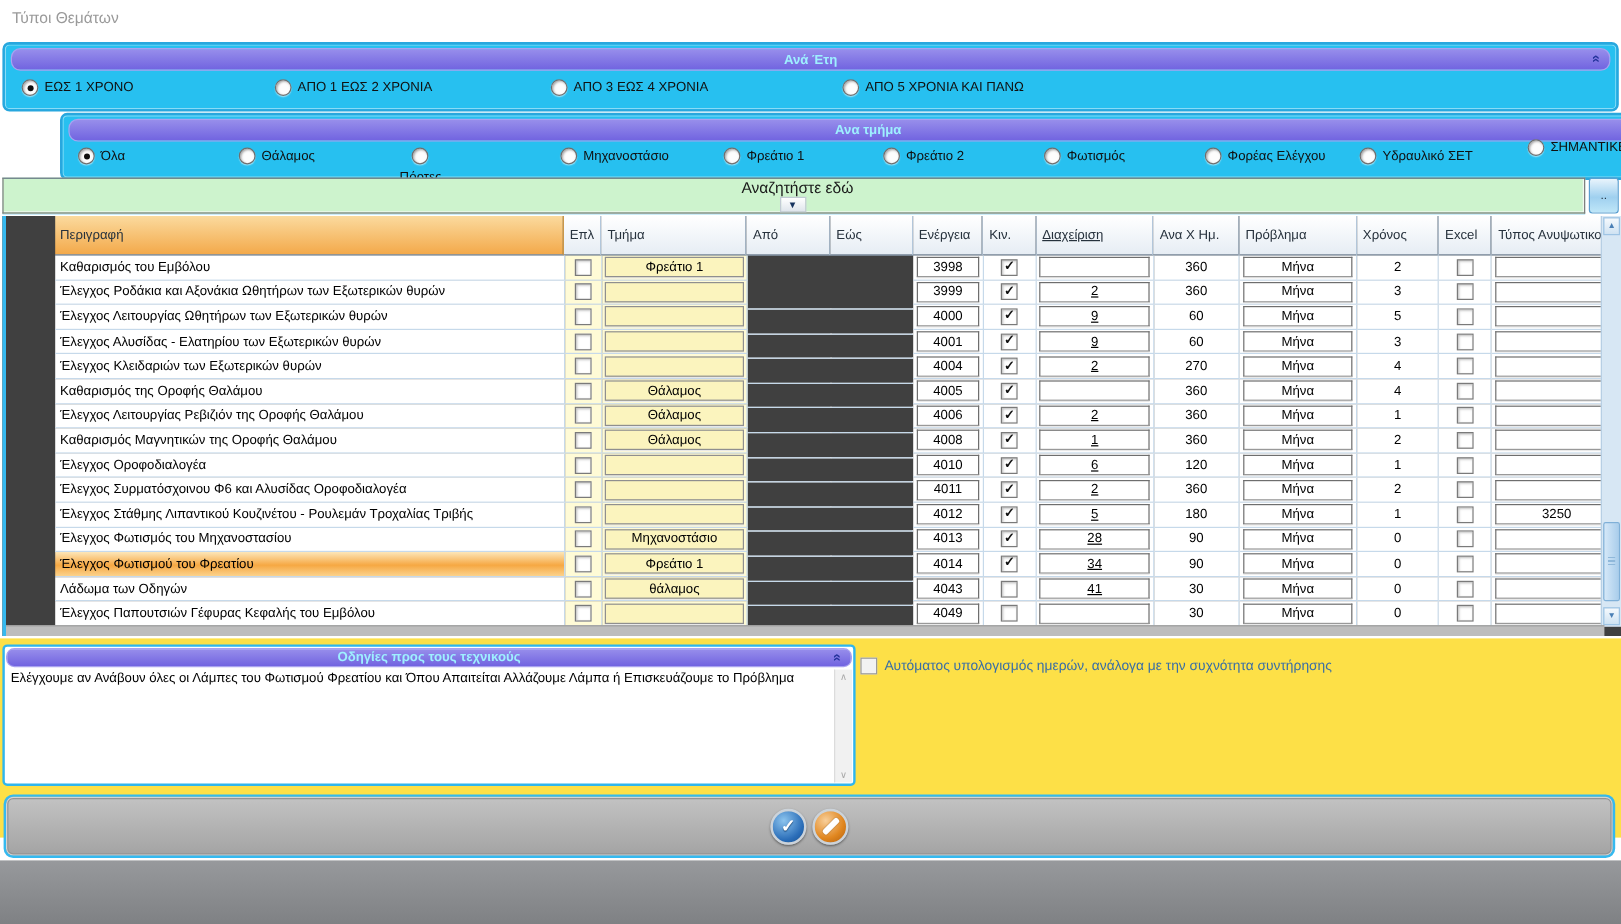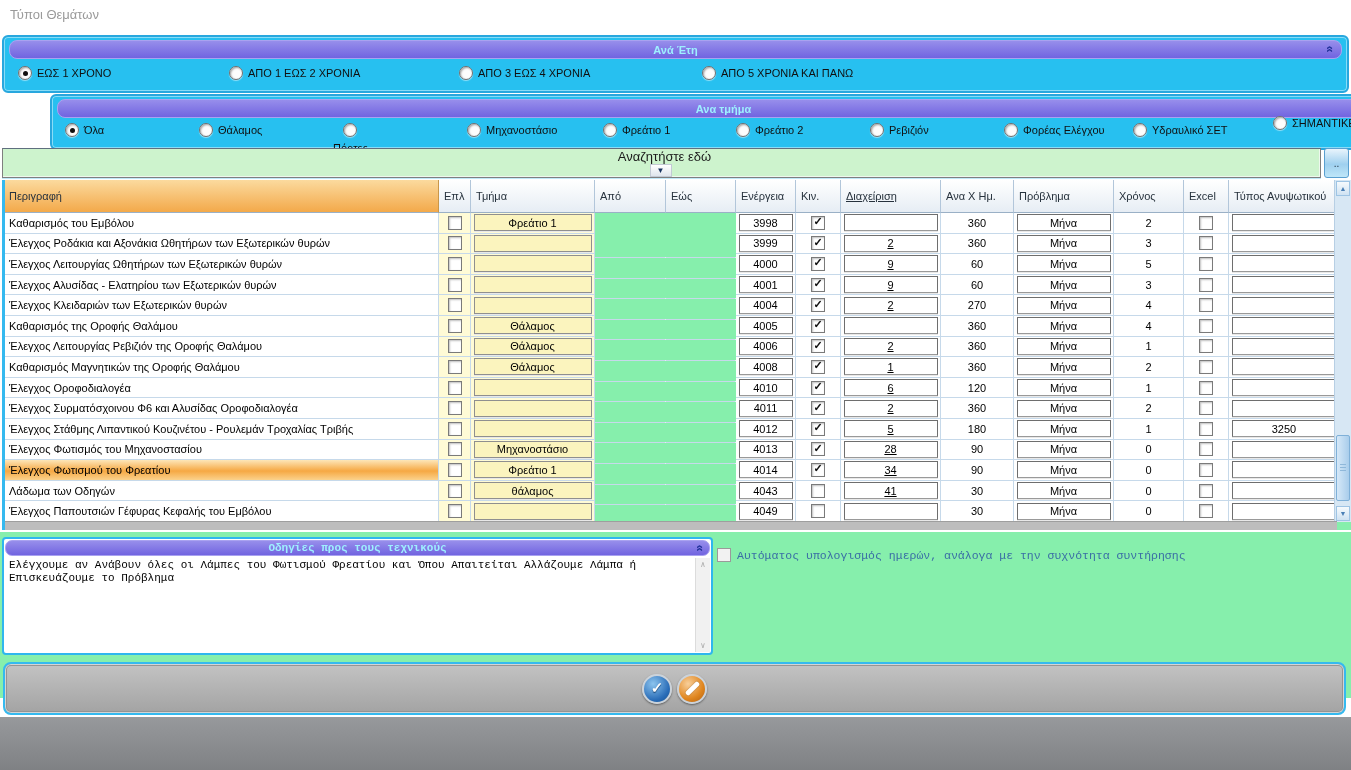--- a/index.html
+++ b/index.html
@@ -22,21 +22,21 @@
   
   .search-row{position:absolute;left:2px;top:148px;width:1347px;height:30px;display:flex;align-items:stretch;}
   .combo{width:1319px;background:#cdf3cd;border:1px solid #7f7f7f;border-top-color:#5f6f7f;box-shadow:0 1px 0 #bfe8f8, inset -1px -1px 0 #eef8ee;display:flex;align-items:center;box-sizing:border-box;flex-direction:column;}
   .combo-text{flex:1;font-size:13px;color:#1a1a1a;padding-left:6px;}
   .combo-btn{width:20px;height:24px;margin-right:2px;background:linear-gradient(#ffffff,#dfe5ec);border:1px solid #c2cad4;display:flex;align-items:center;justify-content:center;cursor:pointer;}
   .combo-arrow{color:#17335f;font-size:8px;line-height:8px;}
   .combo-arrow::after{content:"\25BC";}
   .dots-btn{width:25px;margin-left:3px;background:linear-gradient(#e9f4fc,#9fd0ef 55%,#bfe6f8);border:1px solid #5a9fd0;border-radius:3px;font-size:10px;color:#234;cursor:pointer;font-family:inherit;}
 
   
-  .grid{position:absolute;left:2px;top:180px;width:1349px;height:350px;background:#86efac;border-left:3px solid #35b9ef;box-sizing:border-box;}
+  .grid{position:absolute;left:2px;top:180px;width:1349px;height:350px;background:#404040;border-left:3px solid #35b9ef;box-sizing:border-box;padding-left:41px;}
   .grid-header{display:flex;height:33px;}
   .hcell{box-sizing:border-box;border-right:1px solid #b2c6da;border-bottom:1px solid #9ab0c6;background:linear-gradient(#ffffff,#e6edf4);display:flex;align-items:center;padding:0 5px;font-size:11px;color:#27323d;cursor:pointer;}
   .hcell.hc-desc{background:linear-gradient(#fbda9e,#f3a94a);border-right:1px solid #c9974a;}
   .grow{display:flex;height:20.6px;}
   .cell{box-sizing:border-box;border-right:1px solid #c6d9ea;border-bottom:1px solid #c6d9ea;display:flex;align-items:center;justify-content:center;font-size:11px;color:#000;background:#fff;overflow:hidden;}
   .c-desc{width:434px;justify-content:flex-start;padding-left:4px;white-space:nowrap;cursor:default;}
   .c-epl{width:32px;}  .c-tmima{width:124px;}
   .c-apo{width:71px;}  .c-eos{width:70px;}
   .c-ener{width:60px;} .c-kin{width:45px;}
   .c-diax{width:100px;text-decoration:underline;}.c-anax{width:73px;}
@@ -54,21 +54,21 @@
   
   .vscroll{position:absolute;right:0;top:0;width:17px;height:342px;background:#d7e7f4;border-left:1px solid #b7cfe4;box-sizing:border-box;}
   .sbtn{position:absolute;left:1px;right:1px;height:15px;background:linear-gradient(#f6fafd,#cfe2f2);border:1px solid #9ec4e4;box-sizing:border-box;display:flex;align-items:center;justify-content:center;color:#4a7fb5;font-size:7px;cursor:pointer;}
   .sbtn.up{top:1px;} .sbtn.up::after{content:"\25B2";}
   .sbtn.down{bottom:1px;} .sbtn.down::after{content:"\25BC";}
   .sthumb{position:absolute;left:1px;right:1px;top:255px;height:64px;background:linear-gradient(90deg,#d5e8f8,#a9cdeb);border:1px solid #7fb0d8;border-radius:2px;cursor:grab;}
   .sthumb::after{content:"";position:absolute;left:3px;right:3px;top:50%;height:8px;margin-top:-4px;background:repeating-linear-gradient(180deg,#8fb8da 0 1px,transparent 1px 3px);}
   .hscroll{position:absolute;left:0;bottom:0;height:8px;width:1332px;background:#bdbdbd;border-top:1px solid #9e9e9e;cursor:pointer;}
 
   
-  .bottom-section{position:absolute;left:0;top:532px;width:1351px;height:166px;background:#86efac;font-family:Liberation Mono, monospace;}
+  .bottom-section{position:absolute;left:0;top:532px;width:1351px;height:166px;background:#fde047;}
   .inst-panel{position:absolute;left:2px;top:5px;width:711px;height:118px;background:#fff;border:2px solid #2fb6ee;border-radius:4px;box-sizing:border-box;}
   .inst-header{position:absolute;left:1px;right:1px;top:1px;height:16px;border-radius:7px;background:linear-gradient(#978eeb,#7164e0);border:1px solid #a9a2f0;display:flex;align-items:center;justify-content:center;box-sizing:border-box;}
   .inst-header .panel-title{font-size:11px;}
   .inst-header .collapse-icon{top:0;}
   .inst-text{position:absolute;left:2px;right:17px;top:19px;bottom:2px;font-size:11px;color:#000;padding:1px 3px;line-height:13px;cursor:text;}
   .inst-scroll{position:absolute;right:1px;top:19px;bottom:1px;width:14px;background:#f1f1f1;border-left:1px solid #dcdcdc;}
   .iarrow{position:absolute;left:0;right:0;text-align:center;color:#a9a9a9;font-size:8px;}
   .iarrow.up{top:2px;} .iarrow.up::after{content:"\2227";}
   .iarrow.down{bottom:2px;} .iarrow.down::after{content:"\2228";}
   .auto-calc{position:absolute;left:717px;top:16px;display:flex;align-items:center;gap:6px;cursor:pointer;}
@@ -139,21 +139,21 @@
         <label class="radio-item" style="left: 551px; top: 27px;">
           <span class="rb"></span>
           <span class="rl">Φρεάτιο 1</span>
         </label>
         <label class="radio-item" style="left: 684px; top: 27px;">
           <span class="rb"></span>
           <span class="rl">Φρεάτιο 2</span>
         </label>
         <label class="radio-item" style="left: 818px; top: 27px;">
           <span class="rb"></span>
-          <span class="rl">Ρεβιζιόν</span>
+          <span class="rl">Φωτισμός</span>
         </label>
         <label class="radio-item" style="left: 952px; top: 27px;">
           <span class="rb"></span>
           <span class="rl">Φορέας Ελέγχου</span>
         </label>
         <label class="radio-item" style="left: 1081px; top: 27px;">
           <span class="rb"></span>
           <span class="rl">Υδραυλικό ΣΕΤ</span>
         </label>
         <label class="radio-item raised" style="left: 1221px; top: 27px;">

